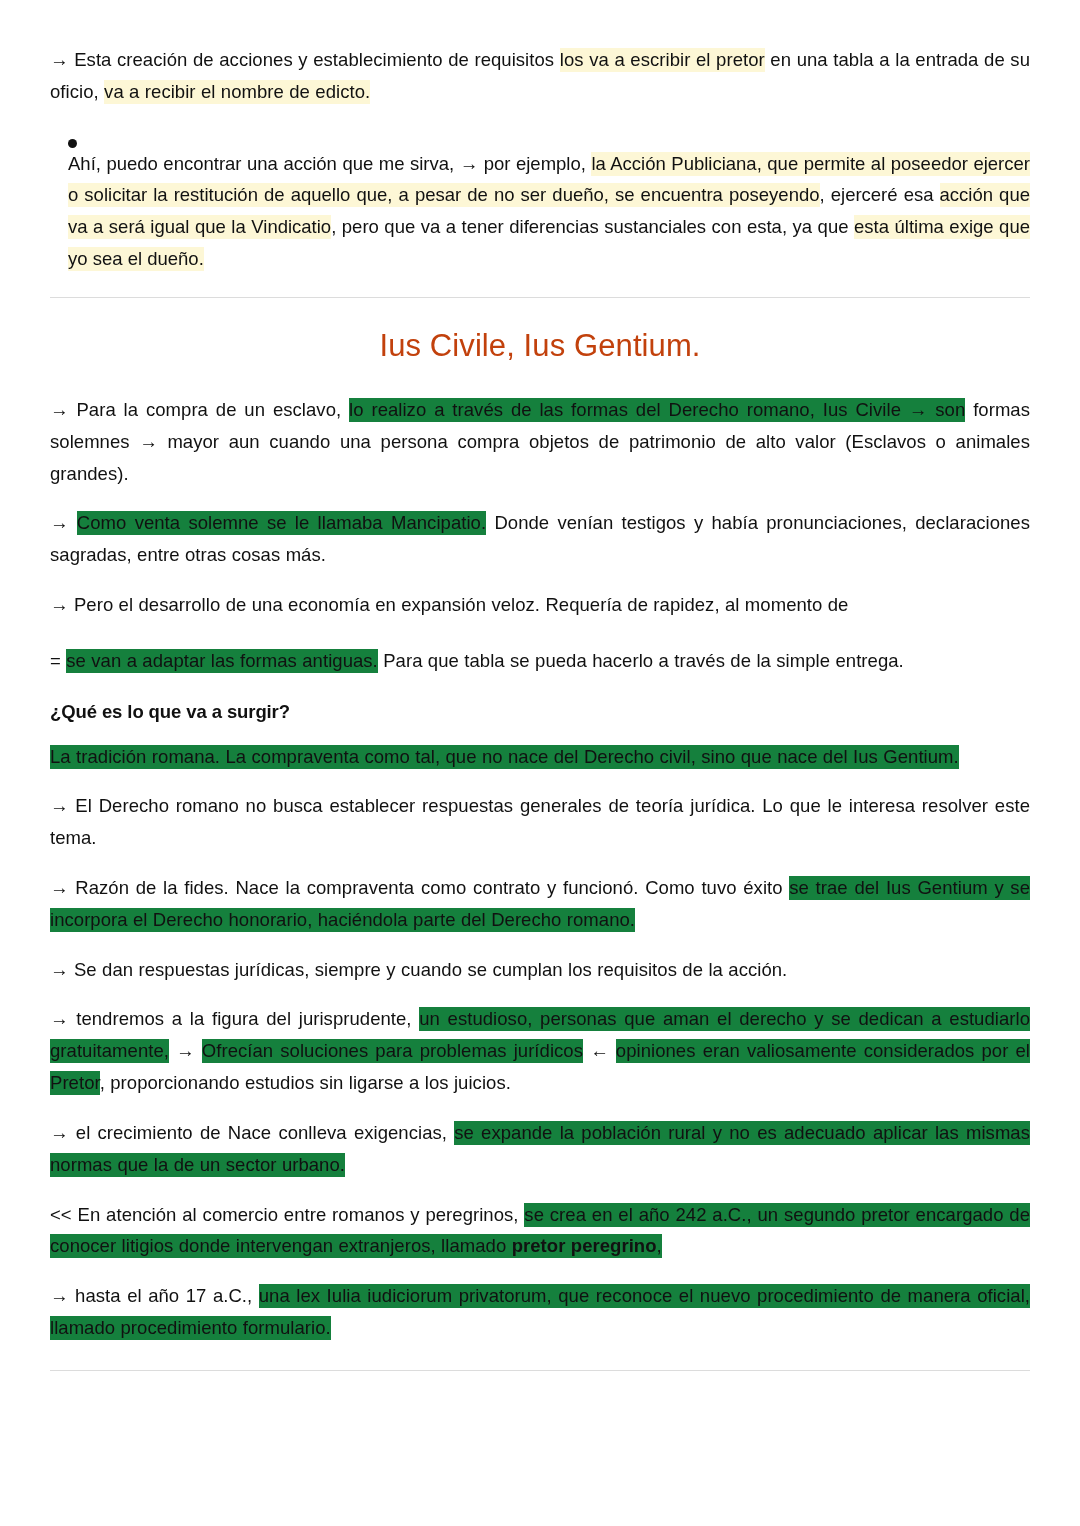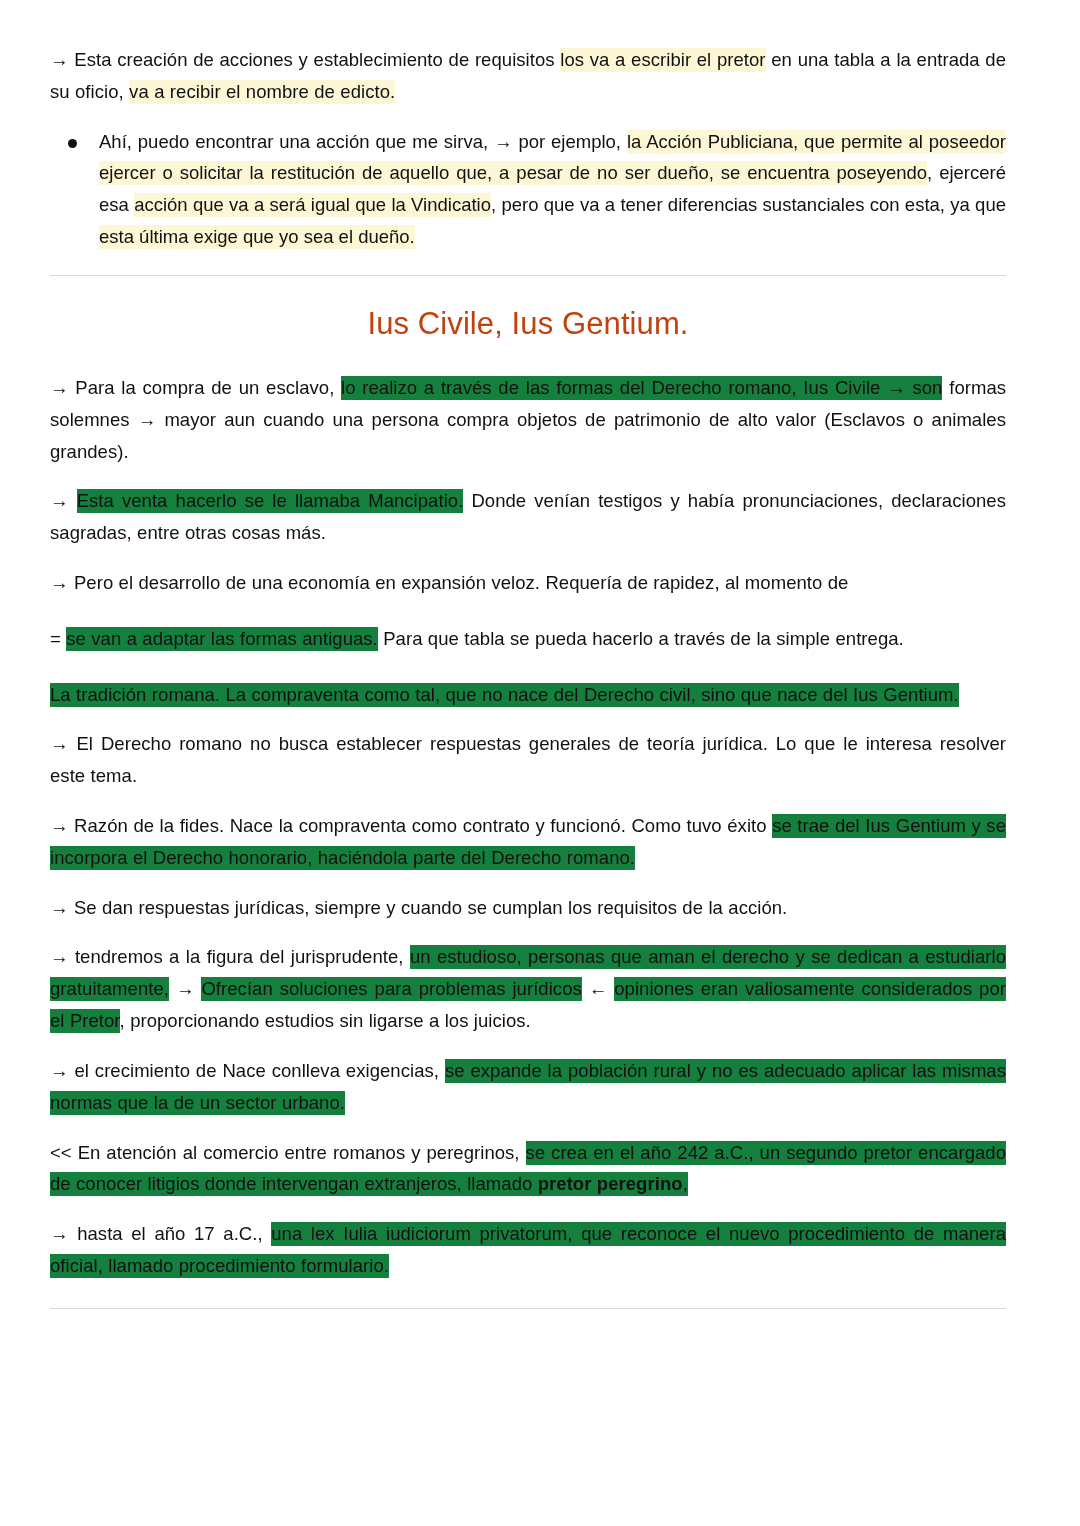--- a/index.html
+++ b/index.html
@@ -11,40 +11,41 @@
     width: 1080px;
     height: 1526px;
     font-family: "Liberation Sans", "DejaVu Sans", sans-serif;
     color: #111111;
     overflow: hidden;
   }
   .page {
     width: 1080px;
     height: 1526px;
     box-sizing: border-box;
-    padding: 44px 74px 10px 50px;
+    padding: 44px 50px 10px 50px;
     position: relative;
   }
   .blk {
     font-size: 18.5px;
     line-height: 1.72;
     text-align: justify;
     text-justify: inter-word;
     letter-spacing: 0.05px;
     margin: 0 0 18px 0;
     word-spacing: 0.2px;
   }
   .blk.nojust { text-align: left; }
   .blk.gap-lg { margin-bottom: 24px; }
 
   .bullet-wrap {
     display: flex;
     align-items: flex-start;
     margin: 0 0 16px 0;
     padding-left: 18px;
+    flex-direction: column;
   }
   .bullet-dot {
     flex: 0 0 auto;
     width: 9px;
     height: 9px;
     border-radius: 50%;
     background: #111;
     margin: 13px 22px 0 0;
   }
   .bullet-body {
@@ -106,27 +107,28 @@
     <span class="bullet-dot"></span>
     <div class="bullet-body"><span> Ahí, puedo encontrar una acción que me sirva, </span><span class="arrow">→</span><span> por ejemplo, </span><span class="hl-y">la Acción Publiciana, que permite al poseedor ejercer o solicitar la restitución de aquello que, a pesar de no ser dueño, se encuentra poseyendo</span><span>, ejerceré esa </span><span class="hl-y">acción que va a será igual que la Vindicatio</span><span>, pero que va a tener diferencias sustanciales con esta, ya que </span><span class="hl-y">esta última exige que yo sea el dueño.</span></div>
   </div>
 
   <hr class="divider">
 
   <h1 class="heading">Ius Civile, Ius Gentium.</h1>
 
   <p class="blk"><span class="arrow">→</span> <span>Para la compra de un esclavo, </span><span class="hl-p"><span>lo realizo a través de las formas del Derecho romano, Ius Civile </span><span class="arrow">→</span><span> son</span></span> <span>formas solemnes </span><span class="arrow">→</span><span> mayor aun cuando una persona compra objetos de patrimonio de alto valor (Esclavos o animales grandes).</span></p>
 
-  <p class="blk"><span class="arrow">→</span> <span class="hl-p">Esta venta hacerlo se le llamaba Mancipatio.</span><span> Donde venían testigos y había pronunciaciones, declaraciones sagradas, entre otras cosas más.</span></p>
+  <p class="blk"><span class="arrow">→</span> <span class="hl-p">Como venta solemne se le llamaba Mancipatio.</span><span> Donde venían testigos y había pronunciaciones, declaraciones sagradas, entre otras cosas más.</span></p>
 
   <p class="blk nojust gap-lg"><span class="arrow">→</span> <span> Pero el desarrollo de una economía en expansión veloz. Requería de rapidez, al momento de</span></p>
 
 
   <p class="blk nojust gap-lg"><span class="arrow">=</span> <span class="hl-p">se van a adaptar las formas antiguas.</span><span> Para que tabla se pueda hacerlo a través de la simple entrega.</span></p>
 
+  <p class="subhead">¿Qué es lo que va a surgir?</p>
 
   <p class="blk"><span class="hl-p">La tradición romana. La compraventa como tal, que no nace del Derecho civil, sino que nace del Ius Gentium.</span></p>
 
   <p class="blk"><span class="arrow">→</span> <span>El Derecho romano no busca establecer respuestas generales de teoría jurídica. Lo que le interesa resolver este tema.</span></p>
 
   <p class="blk"><span class="arrow">→</span> <span>Razón de la fides. Nace la compraventa como contrato y funcionó. Como tuvo éxito </span><span class="hl-p">se trae del Ius Gentium y se incorpora el Derecho honorario, haciéndola parte del Derecho romano.</span></p>
 
   <p class="blk nojust"><span class="arrow">→</span> <span>Se dan respuestas jurídicas, siempre y cuando se cumplan los requisitos de la acción.</span></p>
 
   <p class="blk"><span class="arrow">→</span> <span>tendremos a la figura del jurisprudente, </span><span class="hl-p">un estudioso, personas que aman el derecho y se dedican a estudiarlo gratuitamente,</span><span> </span><span class="arrow">→</span> <span class="hl-p">Ofrecían soluciones para problemas jurídicos</span> <span class="arrow">←</span><span> </span> <span class="hl-p">opiniones eran valiosamente considerados por el Pretor</span><span>, proporcionando estudios sin ligarse a los juicios.</span></p>

